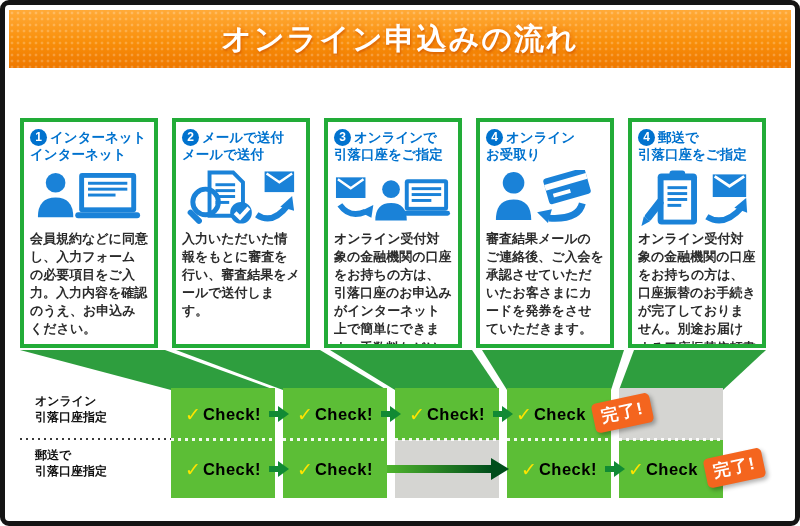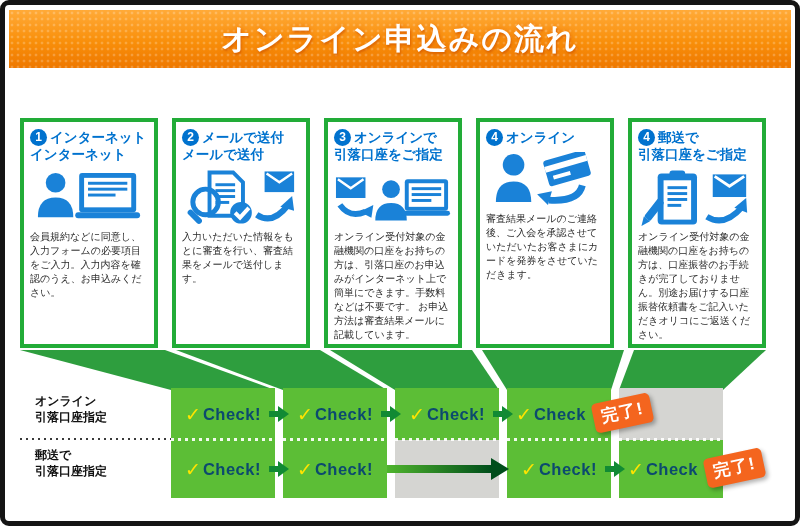--- a/index.html
+++ b/index.html
@@ -32,37 +32,37 @@
   .s1{left:15px}.s2{left:167px}.s3{left:319px}.s4{left:471px}.s5{left:623px}
   .step-title{color:#0072CE;font-weight:bold;font-size:13.5px;line-height:1.28;}
   .step-title .t1{display:flex;align-items:center;}
   .num{
     display:inline-flex;flex:none;width:17px;height:17px;border-radius:50%;
     background:#0072CE;color:#fff;font-size:12px;font-weight:bold;
     align-items:center;justify-content:center;margin-right:3px;
   }
   .step-icon{height:58px;display:flex;align-items:center;justify-content:center;margin:5px 0 3px;}
   .step-icon svg{display:block;}
-  .step-body{font-size:10px;line-height:1.4;color:#2b2b2b;letter-spacing:0;}
+  .step-body{font-size:13px;line-height:1.4;color:#2b2b2b;letter-spacing:0;font-weight:bold;}
   
   .funnel{position:absolute;left:0;top:345px;}
   
   .track-label{position:absolute;left:30px;font-size:12px;font-weight:bold;color:#111;line-height:1.3;}
   .tl1{top:389px}.tl2{top:443px}
   .cell{
     position:absolute;width:104px;display:flex;align-items:center;justify-content:center;
   }
   .r1{top:383px;height:52px}
   .r2{top:435px;height:58px}
   .x1{left:166px}.x2{left:278px}.x3{left:390px}.x4{left:502px}.x5{left:614px}
   .green{background:#5CBE36}
   .gray{background:#D5D5D2}
   .cell.done{justify-content:flex-start;padding-left:9px;}
   .chk{color:#FFE400;font-size:19px;font-weight:bold;margin-right:2px;line-height:1;}
-  .clabel{color:#0c4a6e;font-size:16.5px;font-weight:bold;letter-spacing:0.5px;}
+  .clabel{color:#000000;font-size:16.5px;font-weight:bold;letter-spacing:0.5px;}
   .divider-dark{
     position:absolute;left:15px;top:433px;width:151px;height:2px;
     background:repeating-linear-gradient(90deg,#3a3a3a 0 2px,transparent 2px 6px);
   }
   .divider-light{
     position:absolute;left:166px;top:433px;width:552px;height:3px;z-index:4;
     background:repeating-linear-gradient(90deg,rgba(255,255,255,0.92) 0 3px,transparent 3px 7px);
   }
   .gap-arrow{position:absolute;z-index:5;width:20px;height:16px;}
   .ga1{left:264px}.ga2{left:376px}.ga3{left:488px}.ga4{left:600px}
@@ -164,20 +164,21 @@
     </div>
     <div class="step-body">オンライン受付対象の金融機関の口座をお持ちの方は、引落口座のお申込みがインターネット上で簡単にできます。手数料などは不要です。 お申込方法は審査結果メールに記載しています。</div>
   </div>
 
   <div class="step s4">
     <div class="step-title">
       <div class="t1">
           <span class="num">4</span>
           <span>オンライン</span>
         </div>
+      <div class="t2">お受取り</div>
     </div>
     <div class="step-icon">
       <svg width="118" height="56" viewBox="0 0 120 57">
         <circle class="blue" cx="28" cy="13" r="11"></circle>
         <path class="blue" d="M10 51 Q10 30 28 30 Q46 30 46 51 Z"></path>
         <g transform="rotate(-16 82 15)">
           <rect class="blue" x="60" y="3" width="44" height="27" rx="3"></rect>
           <rect x="60" y="9" width="44" height="6" fill="#fff"></rect>
           <rect x="66" y="20" width="18" height="4" fill="#fff"></rect>
         </g>

